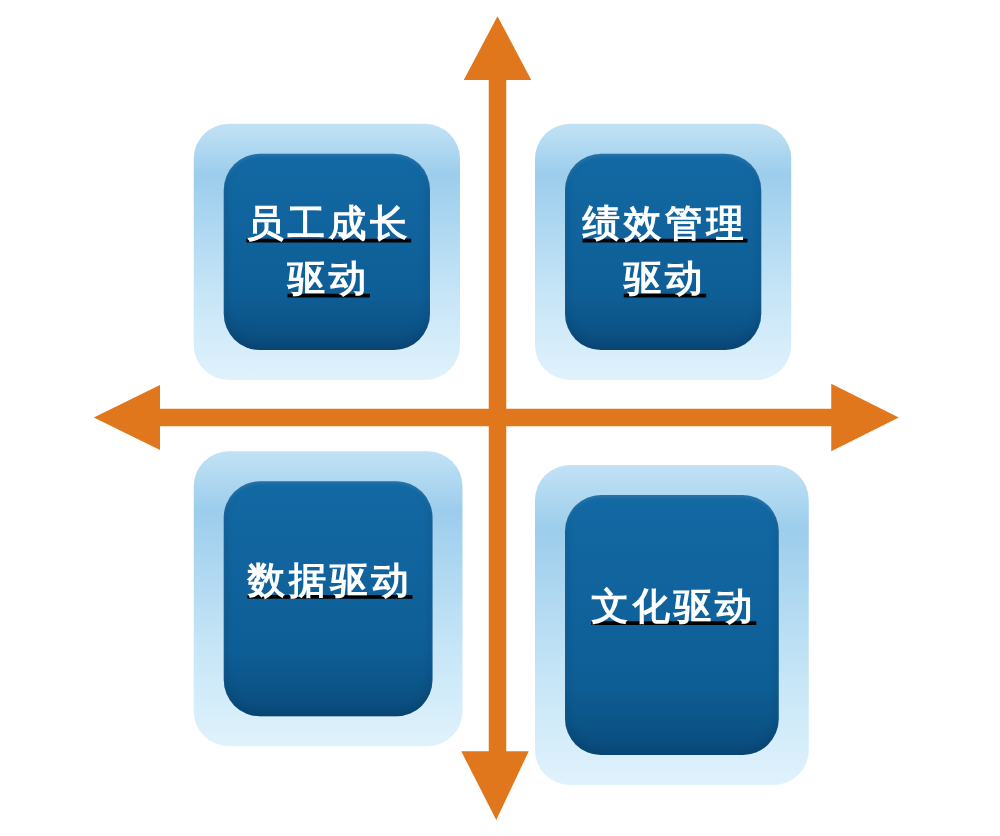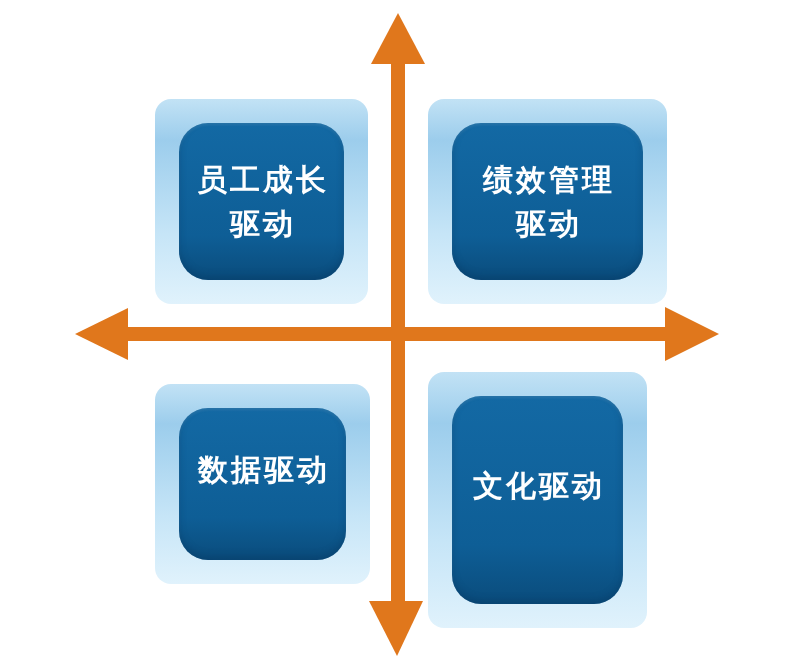--- a/index.html
+++ b/index.html
@@ -26,31 +26,32 @@
     background: var(--background);
     overflow: hidden;
   }
   .axes {
     position: absolute;
     left: 0; top: 0;
     width: 800px; height: 669px;
   }
   .qbox {
     position: absolute;
-    border-radius: 16px;
+    border-radius: 28px;
     padding: 24px;
     background: linear-gradient(180deg,
       var(--border-a) 0%,
       var(--border-b) 20%,
       var(--border-c) 66%,
       var(--border-d) 100%);
+    text-decoration: underline;
   }
   .qbox-tl { left:155px; top:99px;  width:213px; height:205px; }
-  .qbox-tr { left:428px; top:99px;  width:239px; height:205px; }
-  .qbox-bl { left:155px; top:384px; width:215px; height:200px; }
+  .qbox-tr { left:428px; top:99px;  width:205px; height:205px; }
+  .qbox-bl { left:155px; top:361px; width:215px; height:236px; }
   .qbox-br { left:428px; top:372px; width:219px; height:256px; }
   .qbox-surface {
     width: 100%;
     height: 100%;
     border-radius: 29px;
     background: linear-gradient(180deg, var(--box-fill-top) 0%, var(--box-fill-bottom) 72%, var(--box-rim) 100%);
     box-shadow: inset 0 -4px 7px rgba(6, 58, 99, 0.45),
                 inset 0 2px 3px rgba(255, 255, 255, 0.10);
     display: flex;
     align-items: center;

